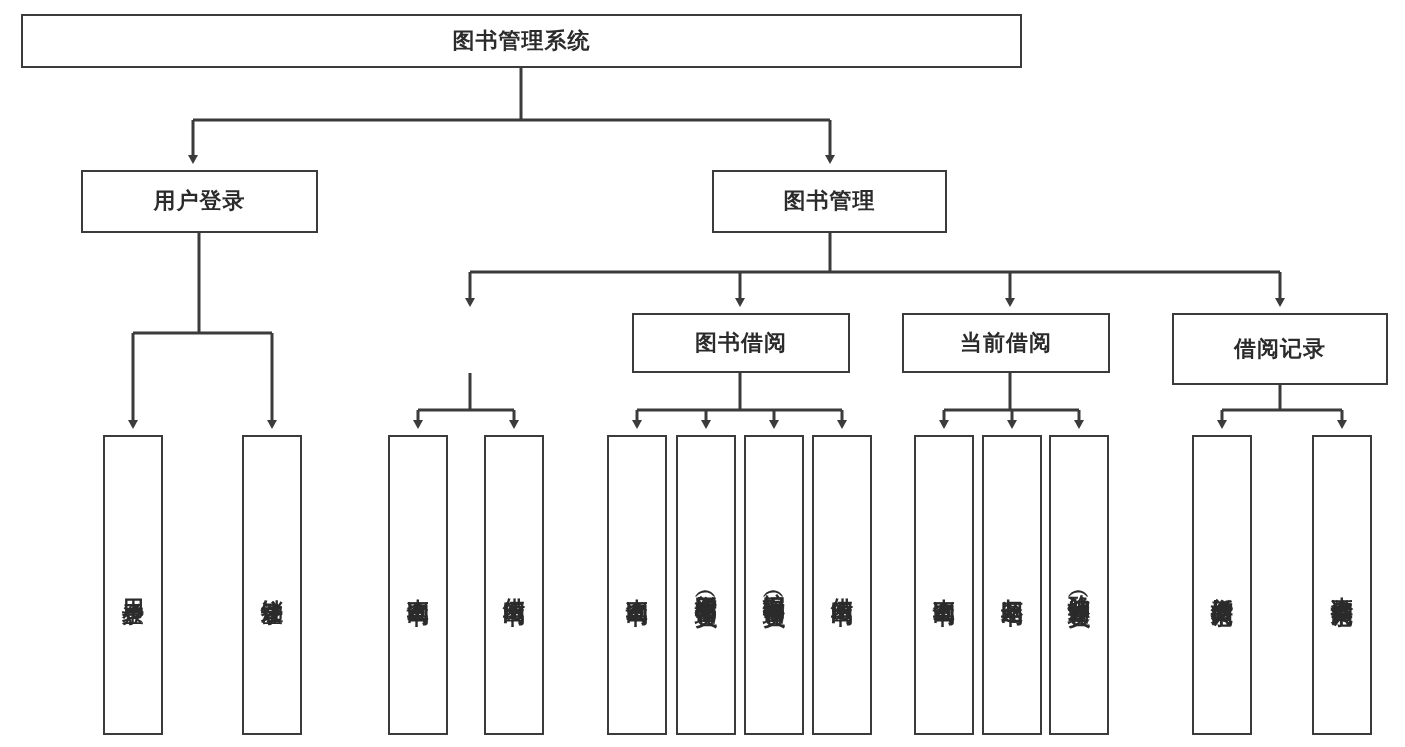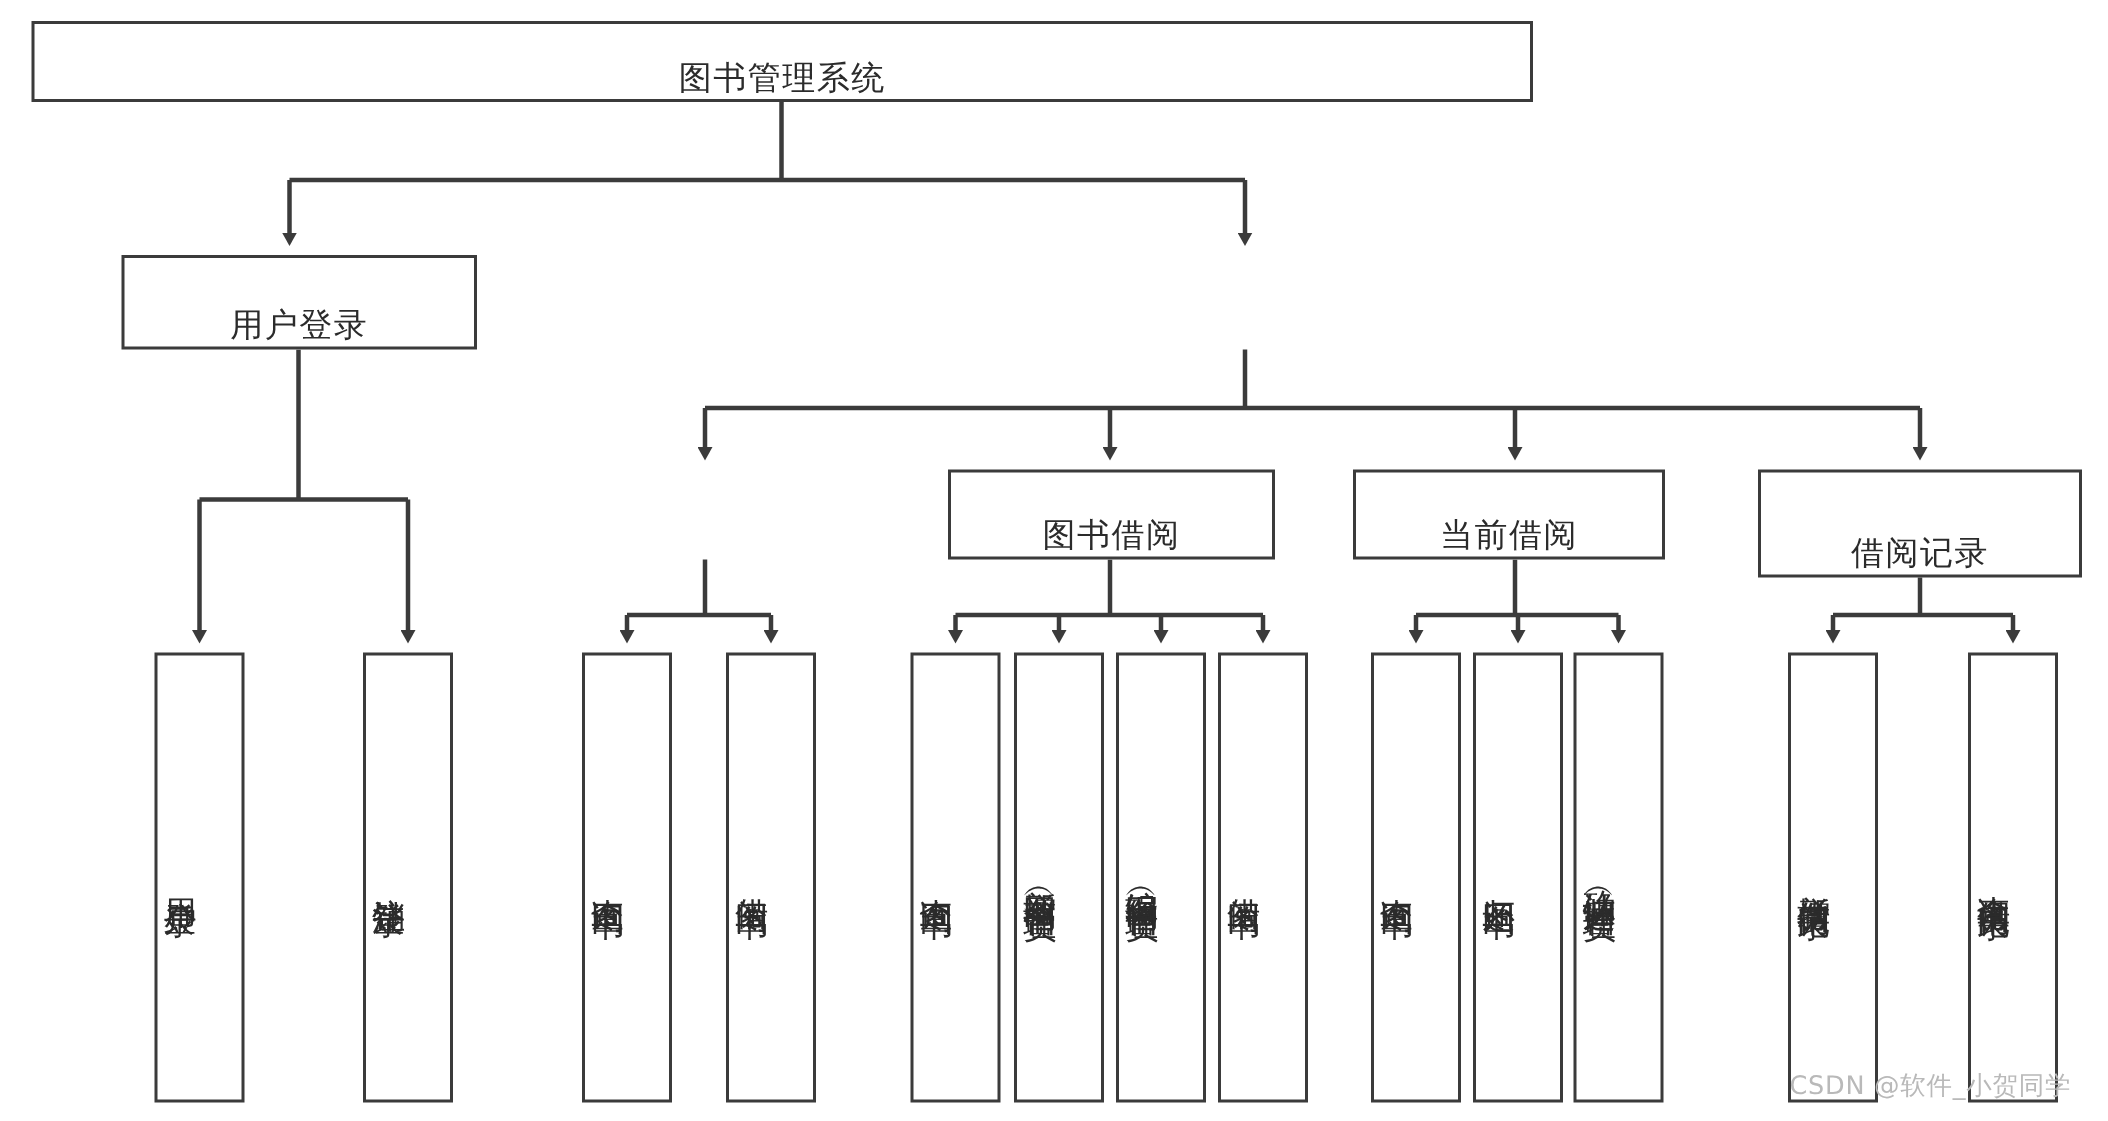--- a/index.html
+++ b/index.html
@@ -23,23 +23,24 @@
     top: 0;
     width: 1405px;
     height: 747px;
   }
   .node {
     position: absolute;
     box-sizing: border-box;
     border: 2px solid #3b3b3b;
     background: #ffffff;
     display: flex;
-    align-items: flex-end;
+    align-items: center;
     justify-content: center;
     color: #2b2b2b;
+    font-weight: bold;
   }
   .node.horiz {
     font-size: 22px;
     letter-spacing: 1px;
     line-height: 1.2;
   }
   .node.vert {
     writing-mode: vertical-rl;
     text-orientation: upright;
     font-size: 22px;
@@ -120,20 +121,23 @@
     </g>
   </svg>
 
   <div class="node horiz" style="left:21px; top:14px; width:1001px; height:54px;">
     <span>图书管理系统</span>
   </div>
 
   <div class="node horiz" style="left:81px; top:170px; width:237px; height:63px;">
     <span>用户登录</span>
   </div>
+  <div class="node horiz" style="left:712px; top:170px; width:235px; height:63px;">
+    <span>图书管理</span>
+  </div>
 
   <div class="node horiz" style="left:632px; top:313px; width:218px; height:60px;">
     <span>图书借阅</span>
   </div>
   <div class="node horiz" style="left:902px; top:313px; width:208px; height:60px;">
     <span>当前借阅</span>
   </div>
   <div class="node horiz" style="left:1172px; top:313px; width:216px; height:72px;">
     <span>借阅记录</span>
   </div>
@@ -171,15 +175,14 @@
   <div class="node vert" style="left:1049px; top:435px; width:60px; height:300px;">
     <span class="vlabel">确认归还（管理员）</span>
   </div>
   <div class="node vert" style="left:1192px; top:435px; width:60px; height:300px;">
     <span class="vlabel">新增借阅记录</span>
   </div>
   <div class="node vert" style="left:1312px; top:435px; width:60px; height:300px;">
     <span class="vlabel">查询借阅记录</span>
   </div>
 
-  <div id="watermark">CSDN @软件_小贺同学</div>
 
 </div>
 
 </body></html>

